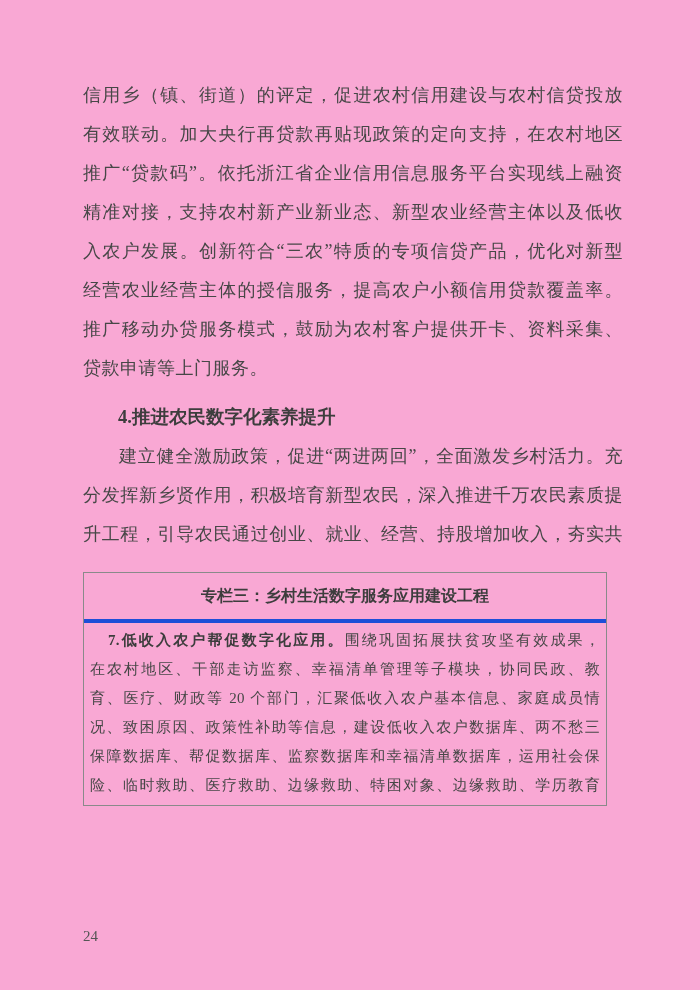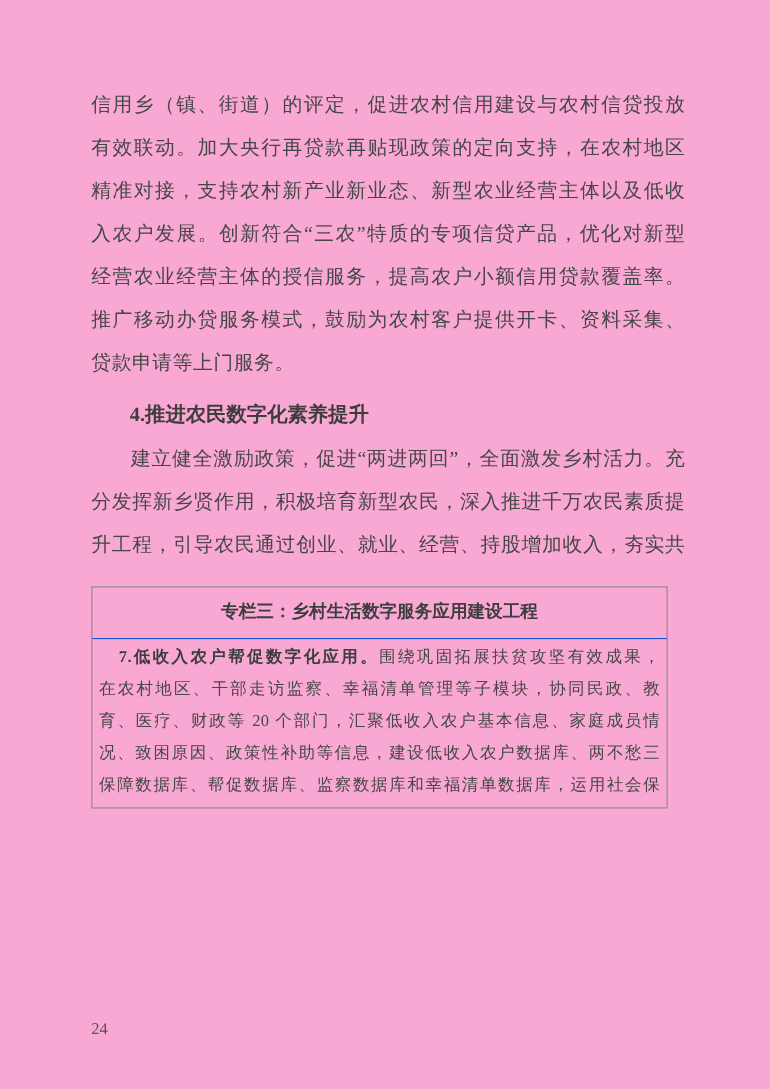--- a/index.html
+++ b/index.html
@@ -46,21 +46,21 @@
     border:1px solid #8a8a8a;
     box-sizing:content-box;
   }
   .panel-title {
     height:46px;
     line-height:46px;
     text-align:center;
     font-weight:bold;
     font-size:16px;
     color:#3d3d3d;
-    border-bottom:1px solid #1d4ed8;
+    border-bottom:4px solid #1d4ed8;
     font-family:"Liberation Sans","DejaVu Sans",sans-serif;
   }
   .panel-body {
     padding:3px 6px 5px 6px;
   }
   .panel-body .line {
     font-size:15px;
     line-height:29px;
     height:29px;
     overflow:hidden;
@@ -82,20 +82,21 @@
 </style>
 </head>
 <body>
 
 <div class="page">
   <div class="content">
 
     <div class="para">
       <div class="line">信用乡（镇、街道）的评定，促进农村信用建设与农村信贷投放</div>
       <div class="line">有效联动。加大央行再贷款再贴现政策的定向支持，在农村地区</div>
+      <div class="line">推广“贷款码”。依托浙江省企业信用信息服务平台实现线上融资</div>
       <div class="line">精准对接，支持农村新产业新业态、新型农业经营主体以及低收</div>
       <div class="line">入农户发展。创新符合“三农”特质的专项信贷产品，优化对新型</div>
       <div class="line">经营农业经营主体的授信服务，提高农户小额信用贷款覆盖率。</div>
       <div class="line">推广移动办贷服务模式，鼓励为农村客户提供开卡、资料采集、</div>
       <div class="line last">贷款申请等上门服务。</div>
     </div>
 
     <div class="heading">4.推进农民数字化素养提升</div>
 
     <div class="para">
@@ -105,19 +106,20 @@
     </div>
 
     <div class="panel">
       <div class="panel-title">专栏三：乡村生活数字服务应用建设工程</div>
       <div class="panel-body">
         <div class="line indent1"><b>7.低收入农户帮促数字化应用。</b><span>围绕巩固拓展扶贫攻坚有效成果，</span></div>
         <div class="line">在农村地区、干部走访监察、幸福清单管理等子模块，协同民政、教</div>
         <div class="line">育、医疗、财政等 20 个部门，汇聚低收入农户基本信息、家庭成员情</div>
         <div class="line">况、致困原因、政策性补助等信息，建设低收入农户数据库、两不愁三</div>
         <div class="line">保障数据库、帮促数据库、监察数据库和幸福清单数据库，运用社会保</div>
+        <div class="line">险、临时救助、医疗救助、边缘救助、特困对象、边缘救助、学历教育</div>
       </div>
     </div>
 
   </div>
 
   <div class="pagenum">24</div>
 </div>
 
 </body></html>

